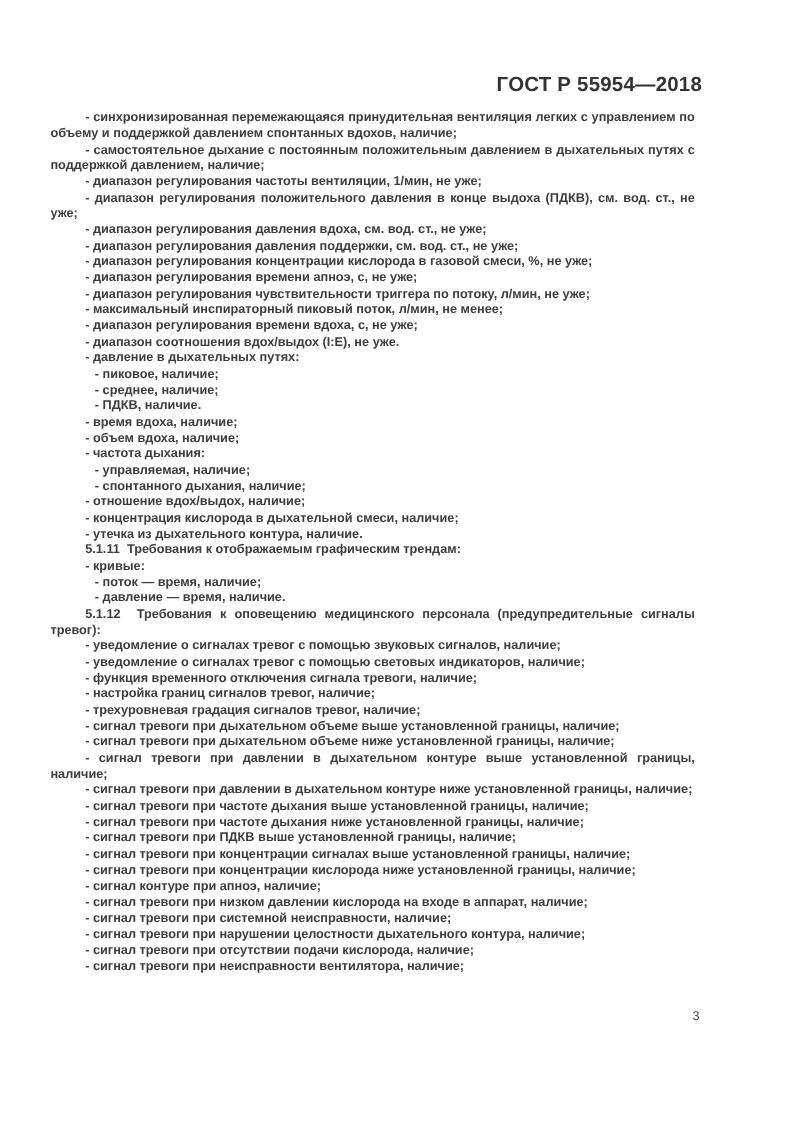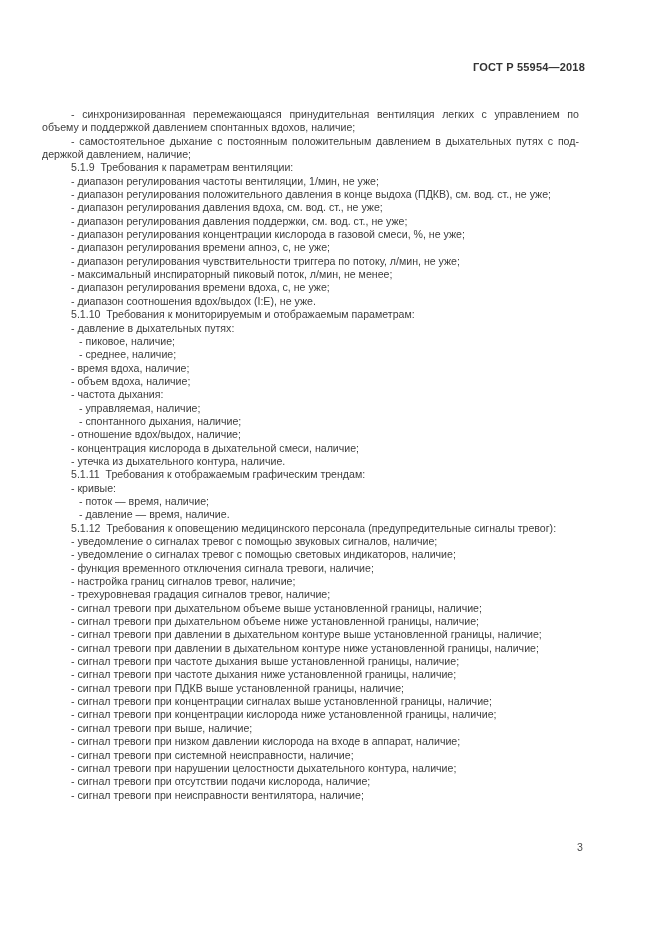--- a/index.html
+++ b/index.html
@@ -11,33 +11,34 @@
     font-family: "Liberation Sans", sans-serif;
     color: #3d3d3d;
     overflow: hidden;
   }
   .running-header {
     position: absolute;
     top: 61px;
     left: 42px;
     width: 543px;
     text-align: right;
-    font-size: 11px;
+    font-size: 17px;
     font-weight: 700;
     letter-spacing: 0.2px;
     color: #333333;
   }
   .content {
     position: absolute;
-    top: 108px;
+    top: 92px;
     left: 42px;
     width: 537px;
     font-size: 10.6px;
     line-height: 13.35px;
     text-align: justify;
+    font-weight: bold;
   }
   .para { margin: 0; text-indent: 29px; }
   .para.lvl1 { text-indent: 37px; }
   .page-number {
     position: absolute;
     top: 841px;
     left: 42px;
     width: 541px;
     text-align: right;
     font-size: 10.6px;
@@ -48,35 +49,34 @@
 <body>
 
 <div class="page">
   <div class="running-header">
     <span>ГОСТ Р 55954—2018</span>
   </div>
 
   <div class="content">
       <p class="para lvl0">- синхронизированная перемежающаяся принудительная вентиляция легких с управлением по объему и поддержкой давлением спонтанных вдохов, наличие;</p>
       <p class="para lvl0">- самостоятельное дыхание с постоянным положительным давлением в дыхательных путях с под­держкой давлением, наличие;</p>
-      <p class="para lvl0">5.1.9&nbsp; Требования к параметрам вентиляции:</p>
       <p class="para lvl0">- диапазон регулирования частоты вентиляции, 1/мин, не уже;</p>
       <p class="para lvl0">- диапазон регулирования положительного давления в конце выдоха (ПДКВ), см. вод. ст., не уже;</p>
       <p class="para lvl0">- диапазон регулирования давления вдоха, см. вод. ст., не уже;</p>
       <p class="para lvl0">- диапазон регулирования давления поддержки, см. вод. ст., не уже;</p>
       <p class="para lvl0">- диапазон регулирования концентрации кислорода в газовой смеси, %, не уже;</p>
       <p class="para lvl0">- диапазон регулирования времени апноэ, с, не уже;</p>
       <p class="para lvl0">- диапазон регулирования чувствительности триггера по потоку, л/мин, не уже;</p>
       <p class="para lvl0">- максимальный инспираторный пиковый поток, л/мин, не менее;</p>
       <p class="para lvl0">- диапазон регулирования времени вдоха, с, не уже;</p>
       <p class="para lvl0">- диапазон соотношения вдох/выдох (I:E), не уже.</p>
-      <p class="para lvl0">5.1.10&nbsp; Требования к мониторируемым и отображаемым параметрам:</p>
       <p class="para lvl0">- давление в дыхательных путях:</p>
       <p class="para lvl1">- пиковое, наличие;</p>
       <p class="para lvl1">- среднее, наличие;</p>
+      <p class="para lvl1">- ПДКВ, наличие.</p>
       <p class="para lvl0">- время вдоха, наличие;</p>
       <p class="para lvl0">- объем вдоха, наличие;</p>
       <p class="para lvl0">- частота дыхания:</p>
       <p class="para lvl1">- управляемая, наличие;</p>
       <p class="para lvl1">- спонтанного дыхания, наличие;</p>
       <p class="para lvl0">- отношение вдох/выдох, наличие;</p>
       <p class="para lvl0">- концентрация кислорода в дыхательной смеси, наличие;</p>
       <p class="para lvl0">- утечка из дыхательного контура, наличие.</p>
       <p class="para lvl0">5.1.11&nbsp; Требования к отображаемым графическим трендам:</p>
       <p class="para lvl0">- кривые:</p>
@@ -90,21 +90,21 @@
       <p class="para lvl0">- трехуровневая градация сигналов тревог, наличие;</p>
       <p class="para lvl0">- сигнал тревоги при дыхательном объеме выше установленной границы, наличие;</p>
       <p class="para lvl0">- сигнал тревоги при дыхательном объеме ниже установленной границы, наличие;</p>
       <p class="para lvl0">- сигнал тревоги при давлении в дыхательном контуре выше установленной границы, наличие;</p>
       <p class="para lvl0">- сигнал тревоги при давлении в дыхательном контуре ниже установленной границы, наличие;</p>
       <p class="para lvl0">- сигнал тревоги при частоте дыхания выше установленной границы, наличие;</p>
       <p class="para lvl0">- сигнал тревоги при частоте дыхания ниже установленной границы, наличие;</p>
       <p class="para lvl0">- сигнал тревоги при ПДКВ выше установленной границы, наличие;</p>
       <p class="para lvl0">- сигнал тревоги при концентрации сигналах выше установленной границы, наличие;</p>
       <p class="para lvl0">- сигнал тревоги при концентрации кислорода ниже установленной границы, наличие;</p>
-      <p class="para lvl0">- сигнал тревоги при выше, наличие;</p>
+      <p class="para lvl0">- сигнал контуре при апноэ, наличие;</p>
       <p class="para lvl0">- сигнал тревоги при низком давлении кислорода на входе в аппарат, наличие;</p>
       <p class="para lvl0">- сигнал тревоги при системной неисправности, наличие;</p>
       <p class="para lvl0">- сигнал тревоги при нарушении целостности дыхательного контура, наличие;</p>
       <p class="para lvl0">- сигнал тревоги при отсутствии подачи кислорода, наличие;</p>
       <p class="para lvl0">- сигнал тревоги при неисправности вентилятора, наличие;</p>
     </div>
 
   <div class="page-number">3</div>
 </div>
 

